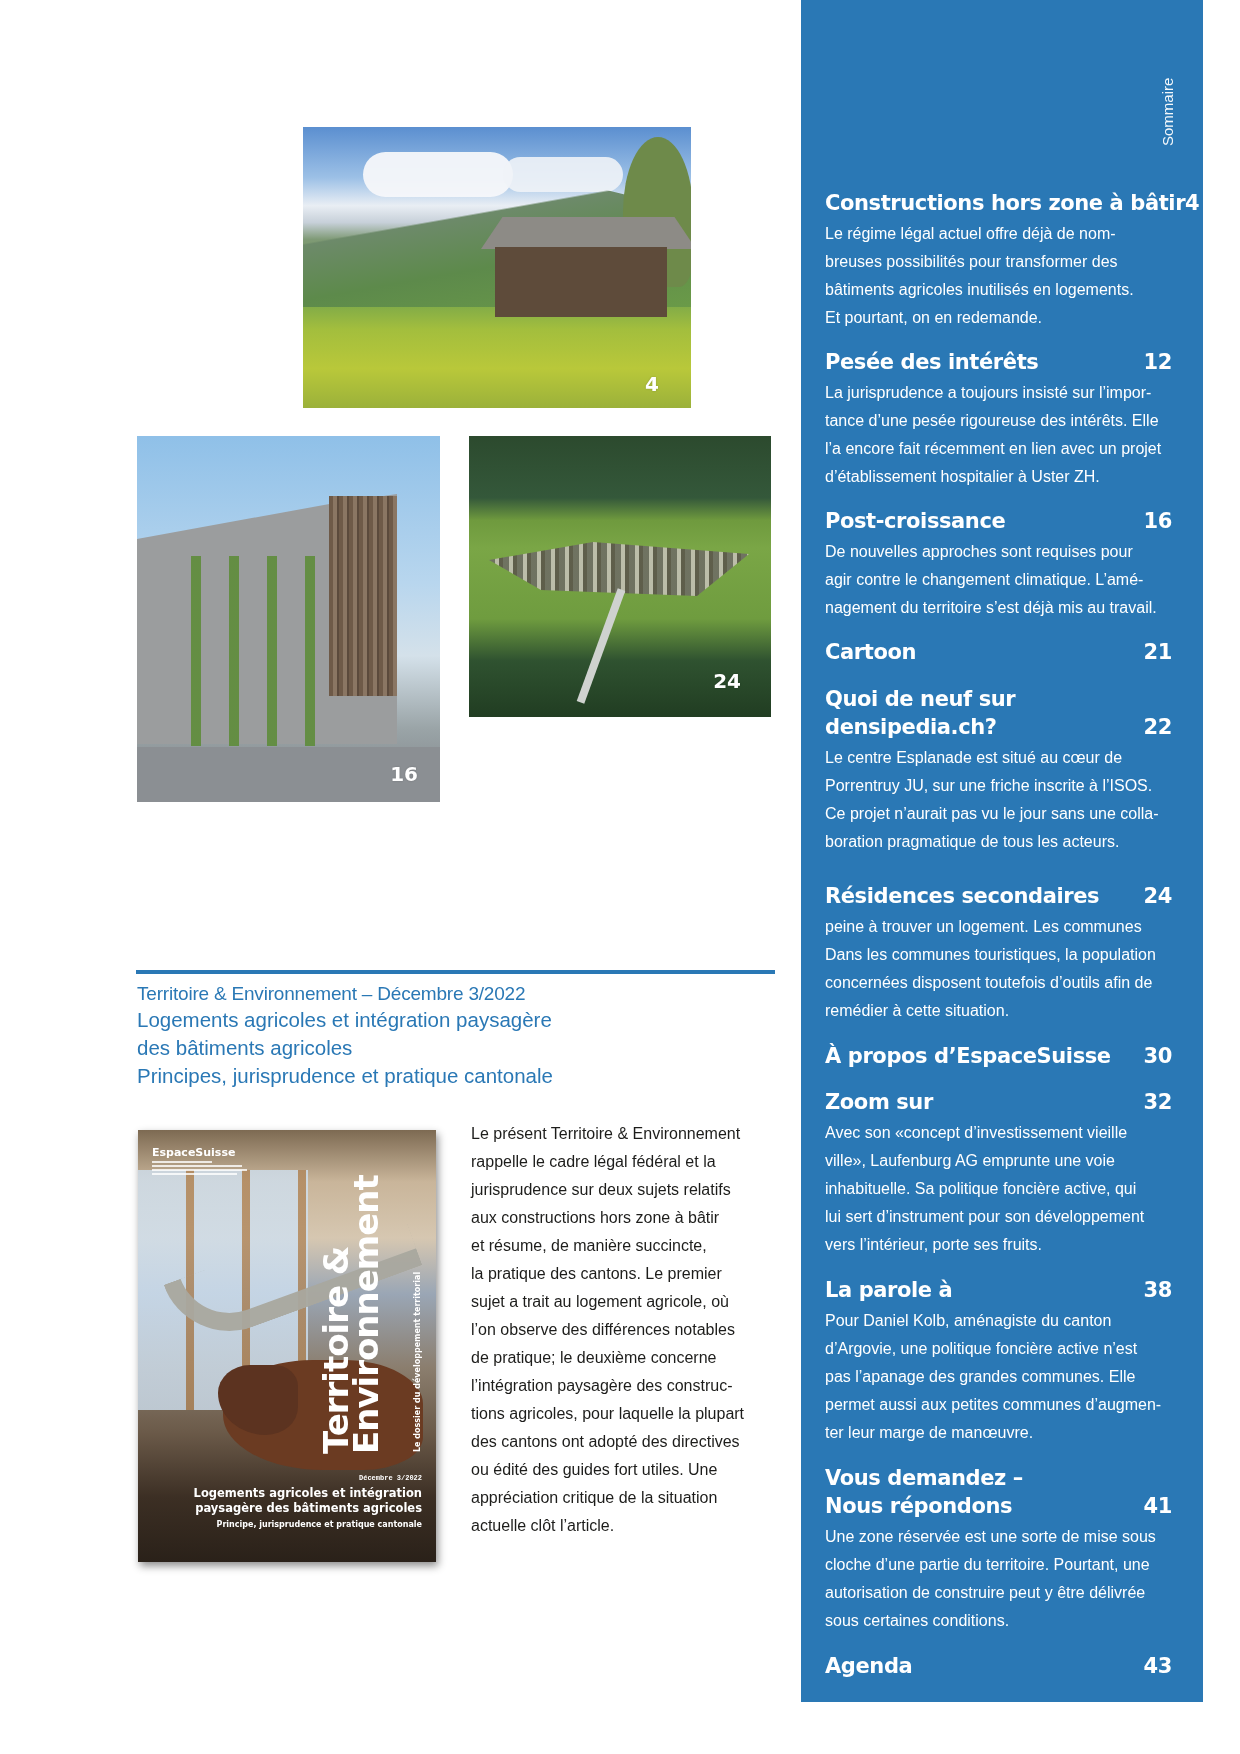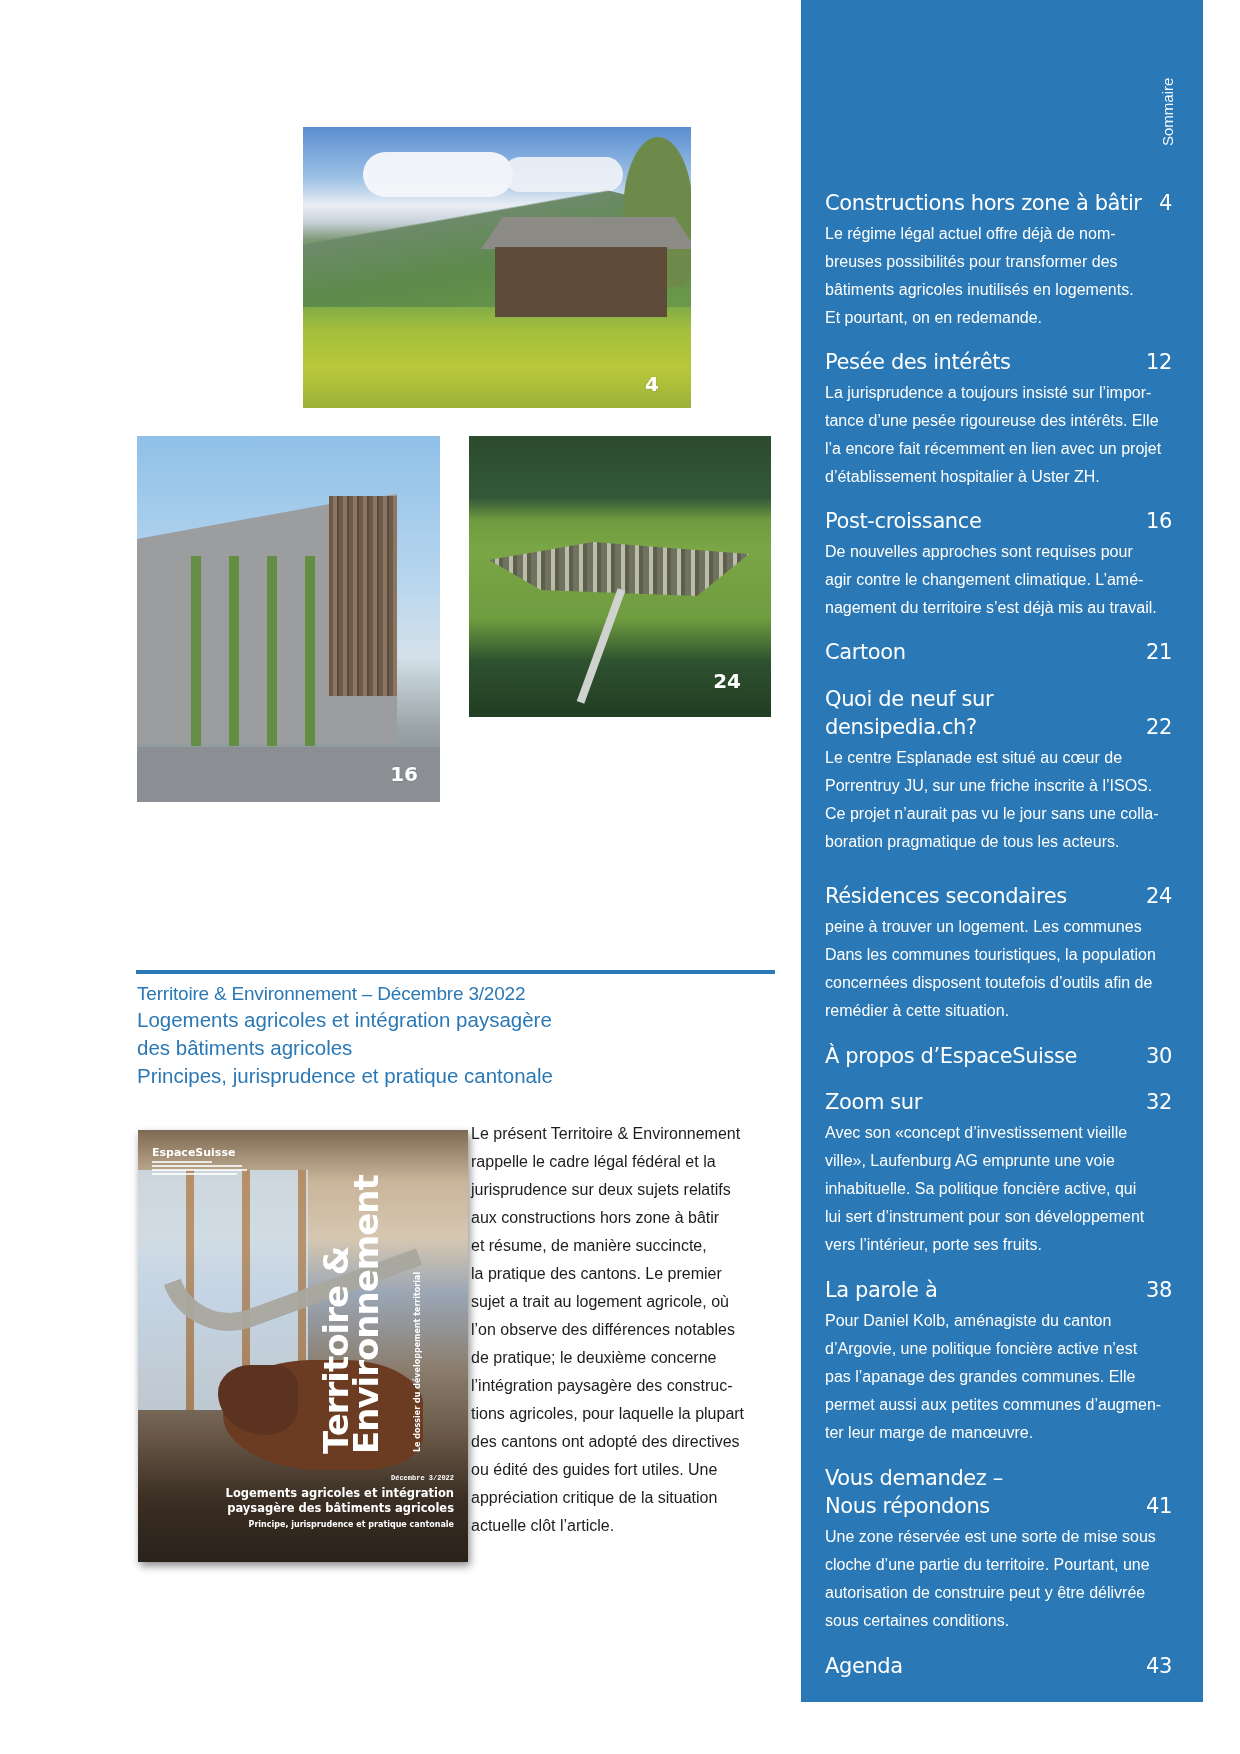--- a/index.html
+++ b/index.html
@@ -43,21 +43,21 @@
       clip-path: polygon(0 40%, 40% 10%, 100% 30%, 80% 100%, 20% 90%); }
     #photo-village .road { position:absolute; left:128px; top:150px; width:8px; height:120px; background:#cfd2cf; transform: rotate(20deg); }
     #photo-village .num { right: 30px; bottom: 24px; }
 
     
     #rule { position:absolute; left:136px; top:970px; width:639px; height:4px; background:#2a78b5; }
     #kicker { position:absolute; left:137px; top:983px; font-size:19px; color:#2a78b5; letter-spacing:-0.2px; }
     #article-title { position:absolute; left:137px; top:1006px; font-size:20.5px; line-height:28px; color:#2a78b5; }
     #article-title div { white-space: nowrap; }
 
-    #cover { position:absolute; left:138px; top:1130px; width:330px; height:432px; overflow:hidden;
+    #cover { position:absolute; left:138px; top:1130px; width:298px; height:432px; overflow:hidden;
       box-shadow: 2px 4px 8px rgba(0,0,0,0.45);
       background: linear-gradient(180deg, #7d6a52 0%, #c9b59a 12%, #d6c7b1 25%, #9aa6b5 38%, #8b7e6e 55%, #6b5a49 70%, #3c2f24 85%, #2a2119 100%); }
     #cover .window { position:absolute; left:0; top:40px; width:170px; height:240px;
       background: repeating-linear-gradient(90deg, #cfe0f0 0 48px, #b0875c 48px 56px); opacity:.8; }
     #cover .pipe { position:absolute; left:30px; top:110px; width:250px; height:70px; border: 18px solid #a9a89f; border-top:none; border-right:none;
       border-radius: 0 0 0 70px; transform: rotate(-20deg); opacity:.95; }
     #cover .cow { position:absolute; left:85px; top:230px; width:200px; height:110px; background:#6b3b22; border-radius:45% 40% 30% 50%; }
     #cover .cow-head { position:absolute; left:80px; top:235px; width:80px; height:70px; background:#5c3320; border-radius:40% 30% 40% 60%; }
     #cover .brand { position:absolute; left:14px; top:16px; color:#fff; font-weight:bold; font-size:11px; font-family:"DejaVu Sans", sans-serif; }
     #cover .brand-sub { position:absolute; left:14px; top:31px; width:100px; }
@@ -73,21 +73,21 @@
     #cover .ctitle { position:absolute; right:14px; top:356px; text-align:right; color:#fff; font-weight:bold; font-size:11.5px; line-height:15px; font-family:"DejaVu Sans", sans-serif; }
     #cover .csub { position:absolute; right:14px; top:390px; color:#fff; font-size:8px; font-weight:bold; font-family:"DejaVu Sans", sans-serif; }
 
     #article-body { position:absolute; left:471px; top:1120px; width:300px; font-size:16px; line-height:28px; color:#1d1d1b; }
     #article-body div { white-space:nowrap; }
 
     
     #toc { position:absolute; left:801px; top:0; width:402px; height:1702px; background:#2a78b5; color:#fff; }
     #toc-label { position:absolute; left:1159px; top:146px; font-size:15px; color:#fff; transform-origin:0 0; transform:rotate(-90deg); white-space:nowrap; opacity:.95; }
     .toc-entry { position:absolute; left:825px; width:347px; color:#fff; }
-    .toc-head { display:flex; justify-content:space-between; align-items:flex-end; font-weight:normal; font-size:21px; line-height:28px; font-family:"DejaVu Sans", sans-serif; letter-spacing:-0.4px; }
+    .toc-head { display:flex; justify-content:space-between; align-items:flex-end; font-weight:bold; font-size:21px; line-height:28px; font-family:"DejaVu Sans", sans-serif; letter-spacing:-0.4px; }
     .toc-head .t { white-space:nowrap; }
     .toc-head .p { white-space:nowrap; text-align:right; }
     .toc-desc { font-size:16px; line-height:28px; margin-top:3px; }
     .toc-desc div { white-space:nowrap; }
   </style>
 </head>
 <body>
 
 <div class="photo" id="photo-chalet">
   <div class="cloud1"></div>

